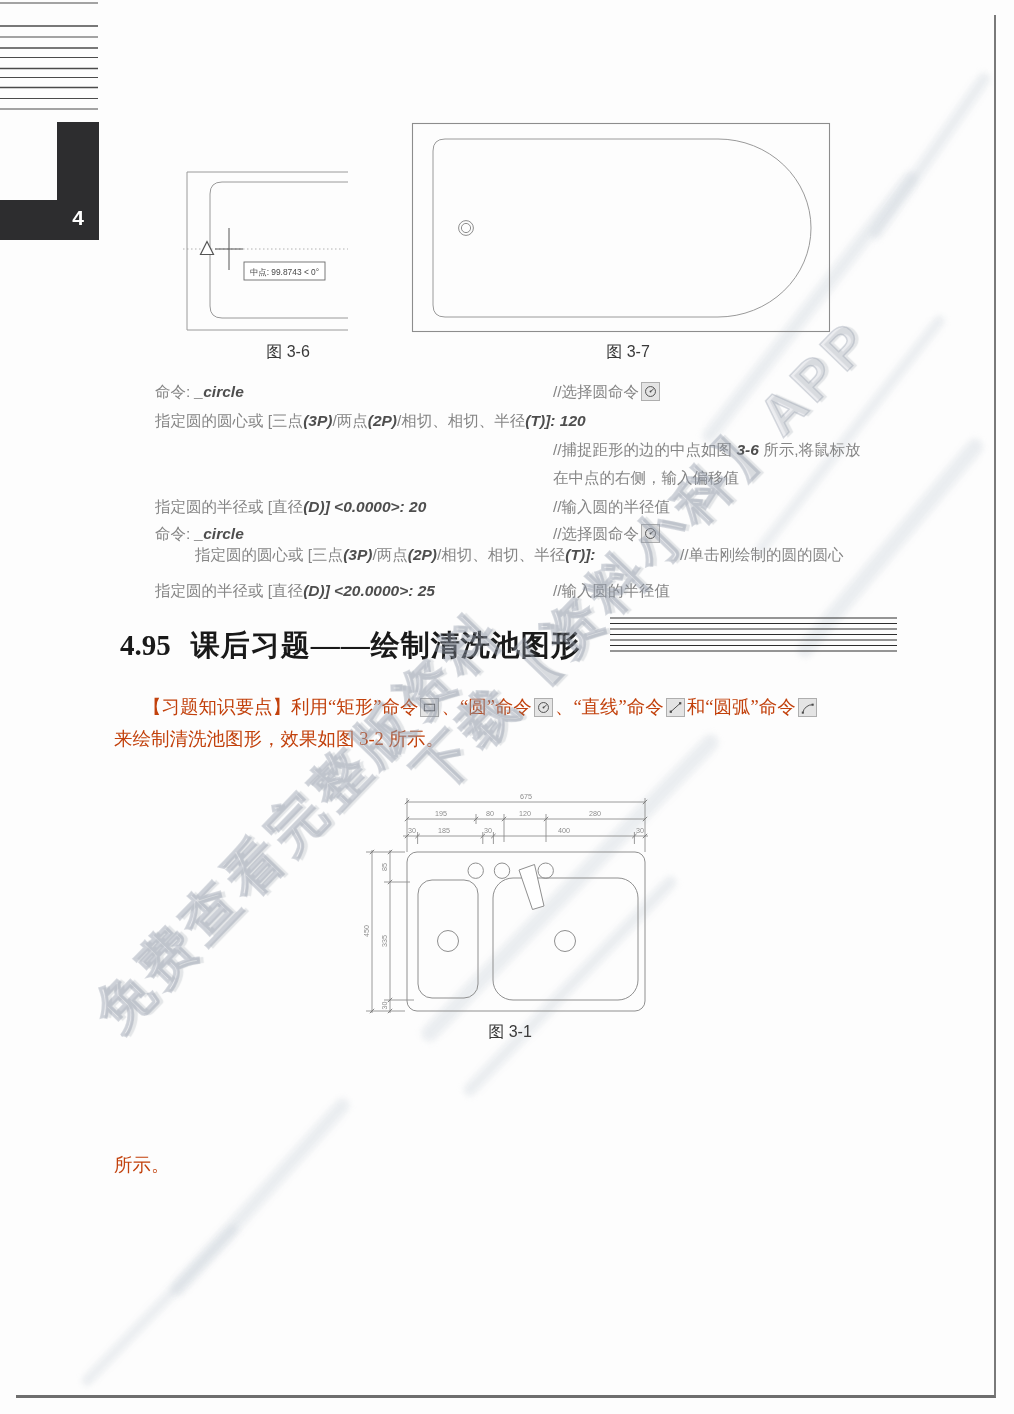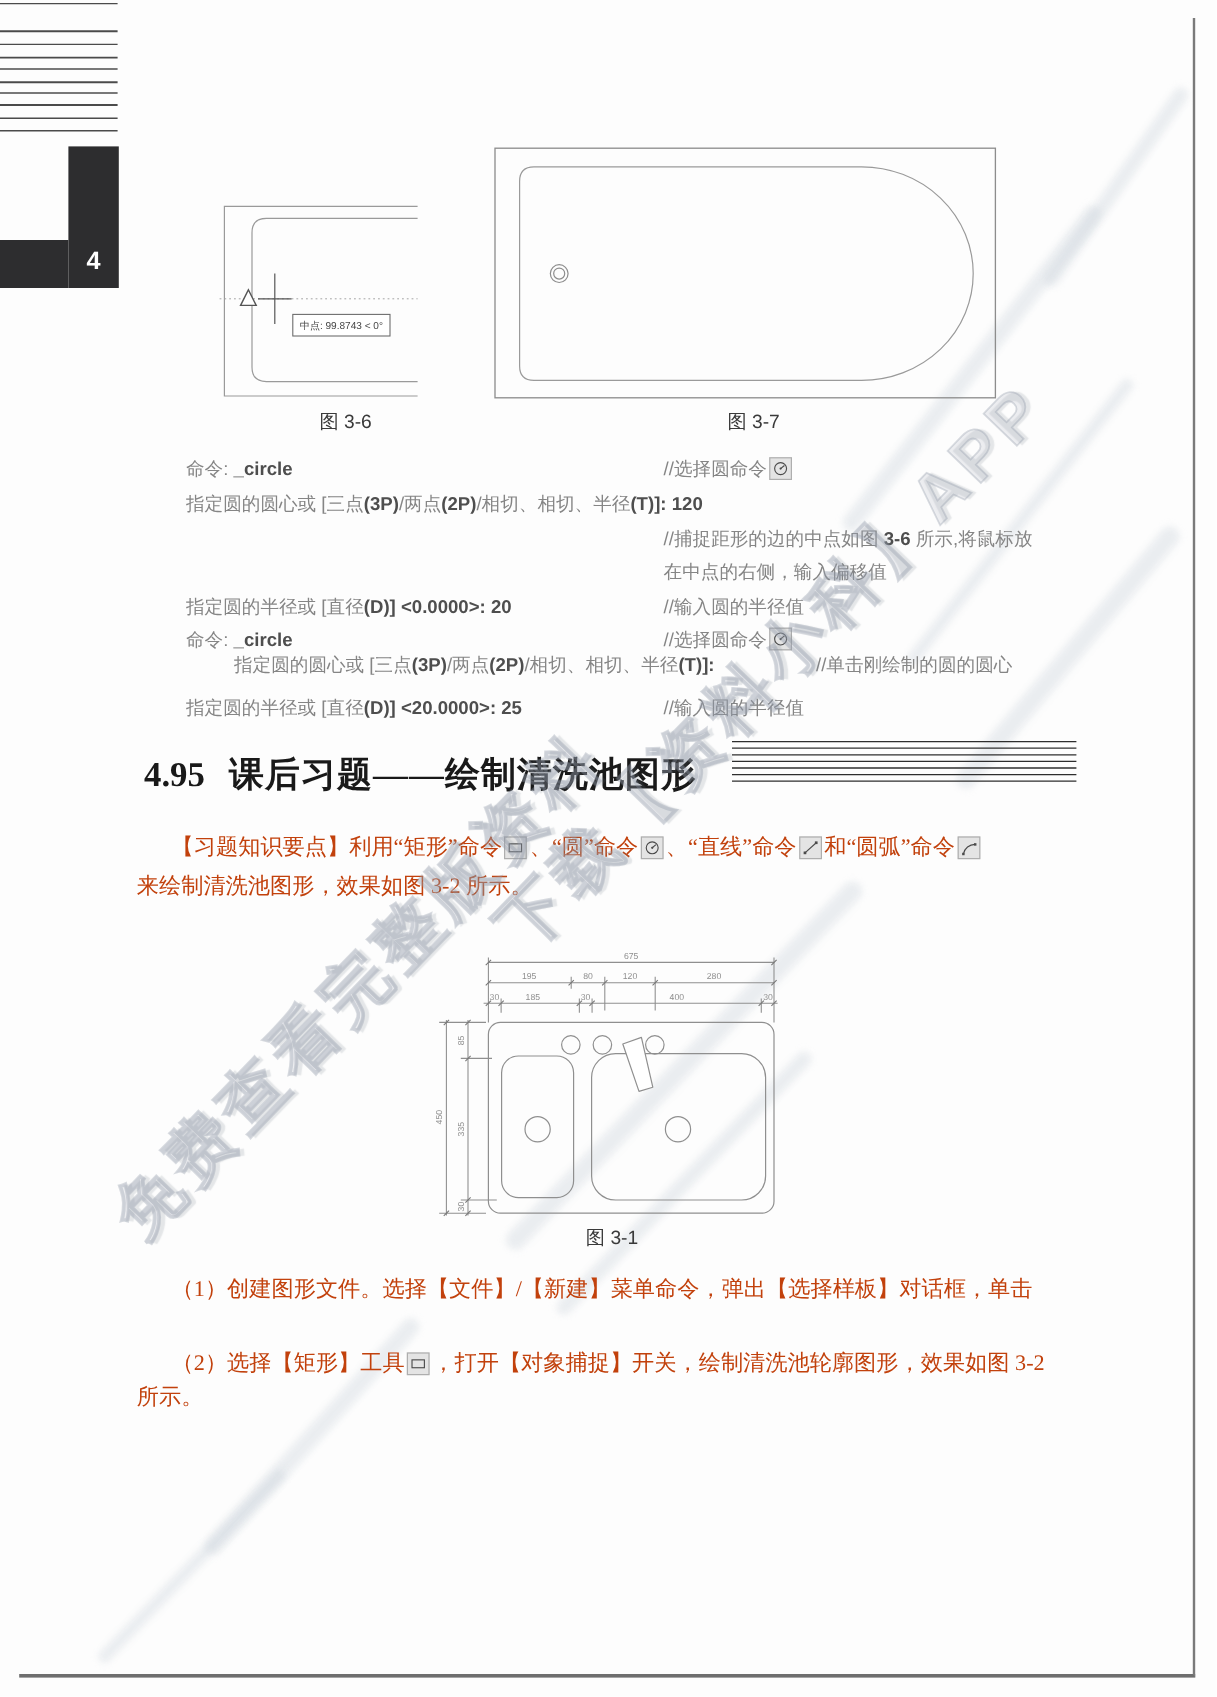--- a/index.html
+++ b/index.html
@@ -13,21 +13,21 @@
   .tab-col{position:absolute;left:57px;top:122px;width:42px;height:118px;background:#2d2d2f;z-index:2;}
   .tab-row{position:absolute;left:0;top:200px;width:57px;height:40px;background:#2d2d2f;z-index:2;}
   .tab-num{position:absolute;left:57px;top:206px;width:42px;text-align:center;z-index:3;
            font-family:"Liberation Sans","DejaVu Sans",sans-serif;font-weight:bold;font-size:21px;color:#ffffff;}
   
   .cmdline{position:absolute;left:0;width:100%;height:24px;z-index:2;
            font-family:"Liberation Sans","DejaVu Sans",sans-serif;font-size:15.5px;color:#858585;line-height:22px;}
   .cl{position:absolute;left:155px;white-space:nowrap;}
   .cr{position:absolute;left:553px;white-space:nowrap;}
   .cr.r640{left:640px;}
-  .seg-b{font-weight:700;color:#4e4e4e;}
+  .seg-b{font-weight:700;color:#4e4e4e;font-style:italic;}
   .cmd-icon{display:inline-block;width:19px;height:19px;background:#e4e4e4;border:1px solid #aeaeae;
             vertical-align:-4px;margin:0 2px;box-sizing:border-box;padding:1px;}
   .cmd-icon svg{width:100%;height:100%;display:block;}
   
   .sec-heading{position:absolute;left:120px;top:626px;z-index:2;font-weight:bold;color:#191919;
                font-size:29px;white-space:nowrap;letter-spacing:1px;}
   .sec-num{margin-right:20px;letter-spacing:0;}
   .bodyline{position:absolute;z-index:2;font-size:18.5px;line-height:26px;white-space:nowrap;color:#c2410c;}
   .caption{position:absolute;z-index:2;width:90px;text-align:center;
            font-family:"Liberation Sans","DejaVu Sans",sans-serif;font-size:16px;color:#3a3a3a;}
@@ -240,22 +240,18 @@
       <text x="204" y="43">400</text>
       <text x="280" y="43">30</text>
       <text x="8.5" y="141" transform="rotate(-90 8.5 141)">450</text>
       <text x="27" y="77" transform="rotate(-90 27 77)">85</text>
       <text x="27" y="151" transform="rotate(-90 27 151)">335</text>
       <text x="27" y="215.5" transform="rotate(-90 27 215.5)">30</text>
     </g>
   </svg>
   <div class="caption" style="left:465px;top:1022px;">图 3-1</div>
 
-  <div class="bodyline" style="left:143px;top:1062px;">（1）创建图形文件。选择【文件】/【新建】菜单命令，弹出【选择样板】对话框，单击</div>
-  <div class="bodyline" style="left:143px;top:1124px;"><span>（2）选择【矩形】工具</span><span class="cmd-icon"><svg viewBox="0 0 16 16">
-          <rect x="2.5" y="4.5" width="11" height="7" fill="none" stroke="#4a4a4a"></rect>
-        </svg></span><span>，打开【对象捕捉】开关，绘制清洗池轮廓图形，效果如图 3-2</span></div>
   <div class="bodyline" style="left:114px;top:1152px;">所示。</div>
 
   <div class="wm wm1">免费查看完整版资料</div>
   <div class="wm wm2">下载【资料小科】APP</div>
 
 </div>
 
 </body></html>

